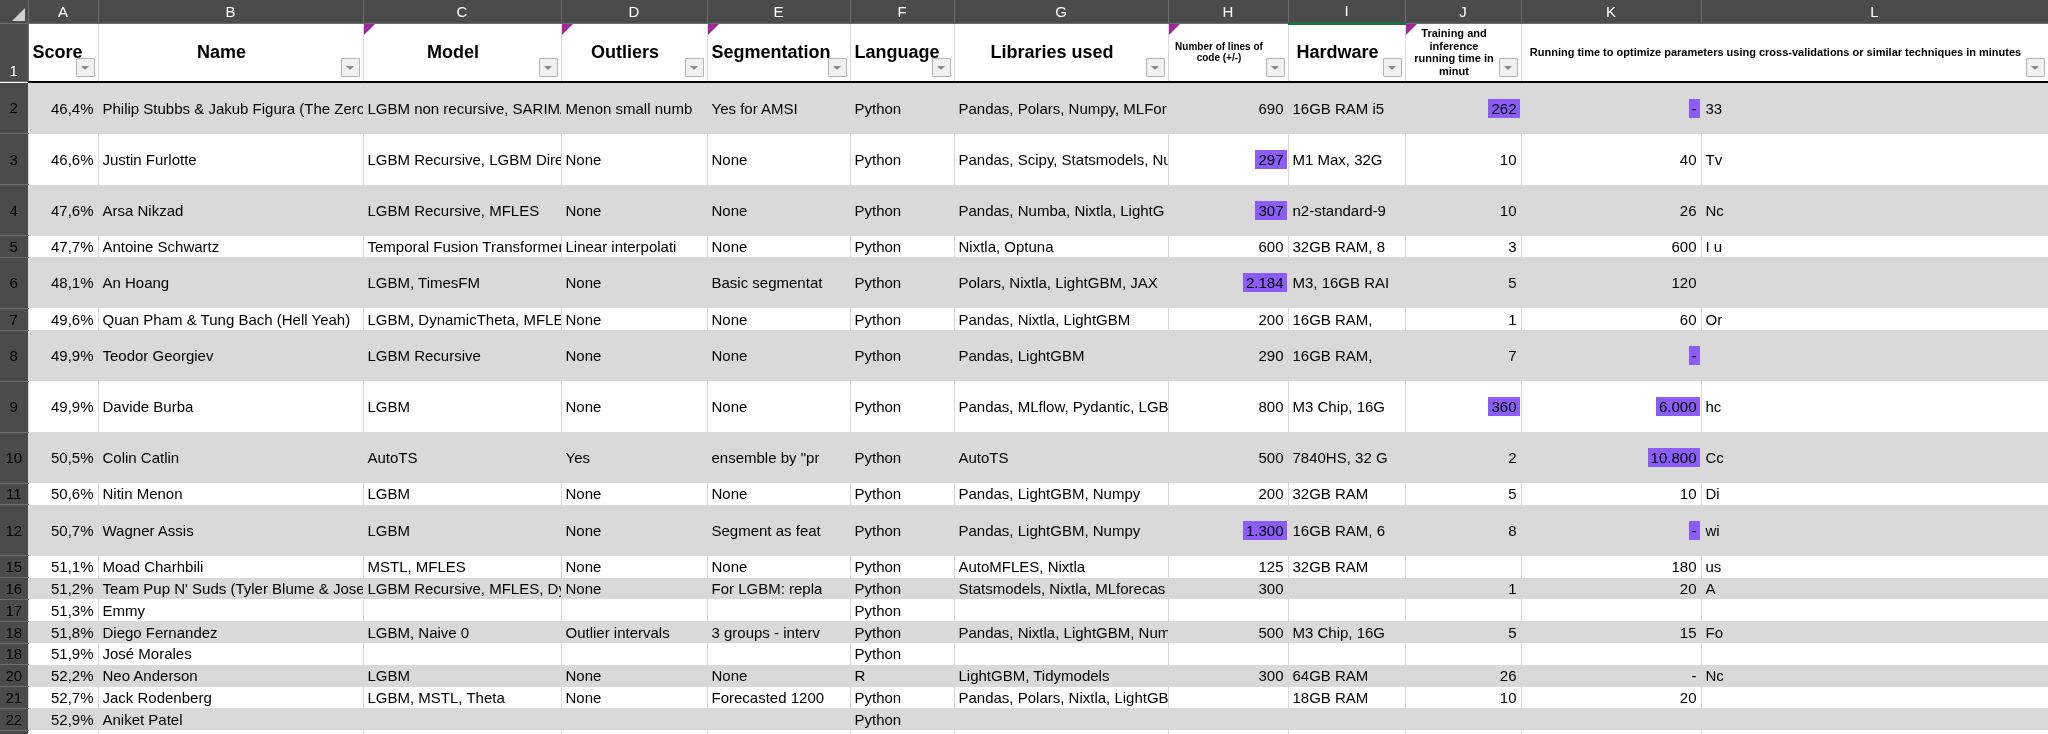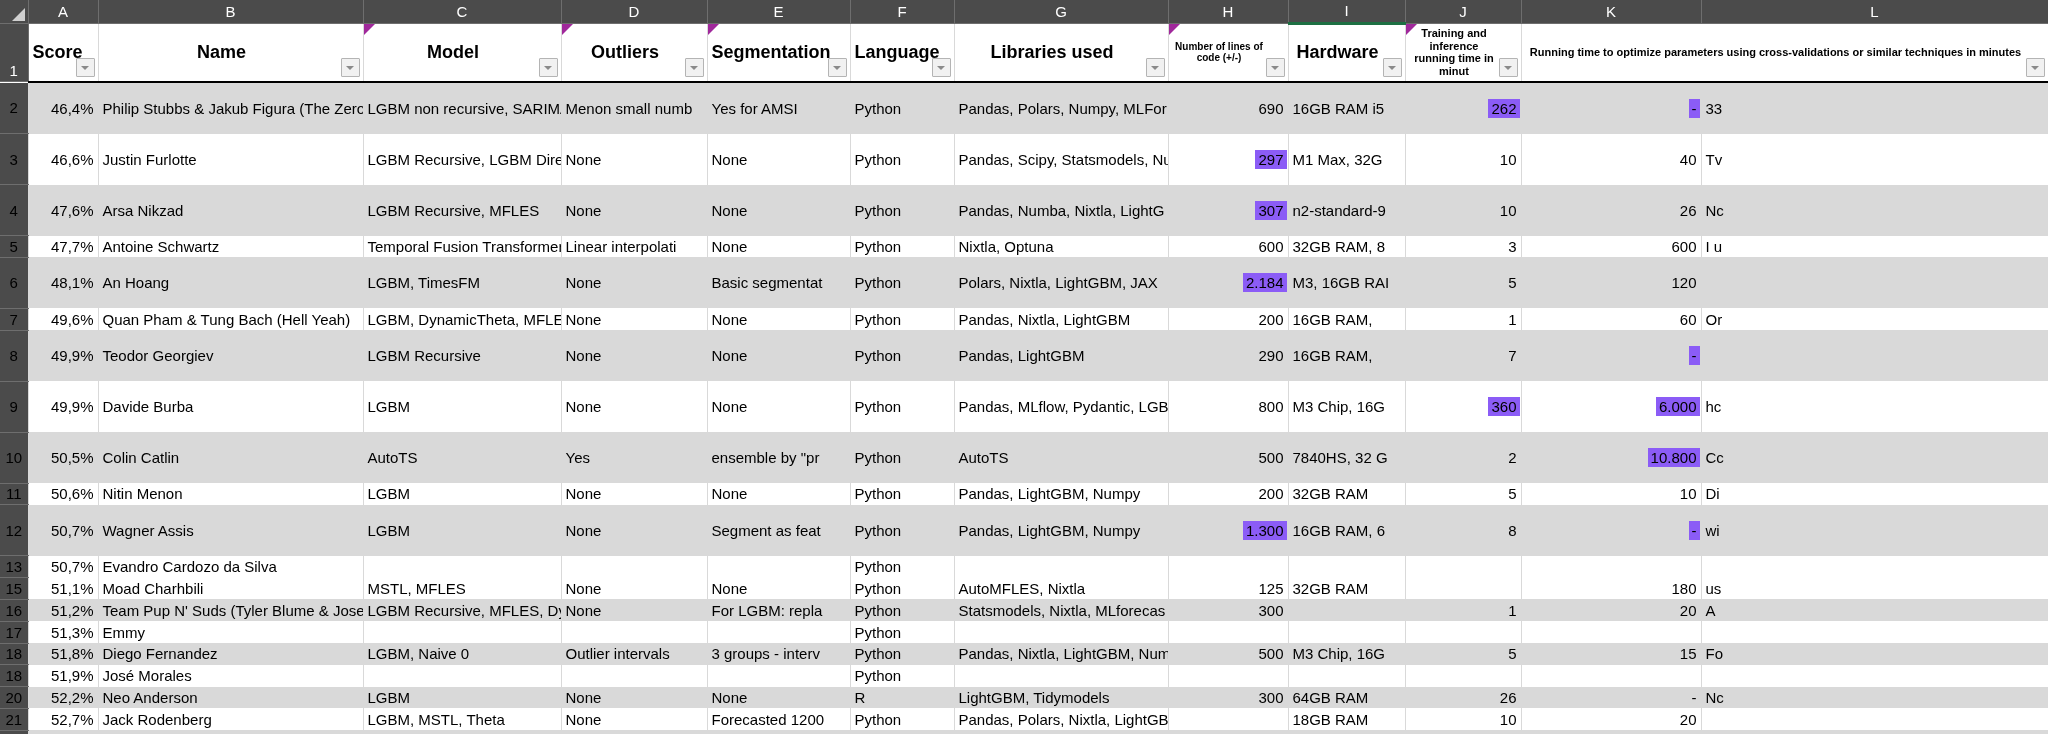--- a/index.html
+++ b/index.html
@@ -439,35 +439,20 @@
           <td class="cell txt">Segment as feat</td>
           <td class="cell txt">Python</td>
           <td class="cell txt">Pandas, LightGBM, Numpy</td>
           <td class="cell num hl"><span class="mark">1.300</span></td>
           <td class="cell txt">16GB RAM, 6</td>
           <td class="cell num">8</td>
           <td class="cell num hl"><span class="mark">-</span></td>
           <td class="cell txt">wi</td>
         </tr>
         <tr class="datarow white">
-          <td class="rownum">13</td>
-          <td class="cell num">50,7%</td>
-          <td class="cell txt">Evandro Cardozo da Silva</td>
-          <td class="cell txt"></td>
-          <td class="cell txt"></td>
-          <td class="cell txt"></td>
-          <td class="cell txt">Python</td>
-          <td class="cell txt"></td>
-          <td class="cell num"></td>
-          <td class="cell txt"></td>
-          <td class="cell num"></td>
-          <td class="cell num"></td>
-          <td class="cell txt"></td>
-        </tr>
-        <tr class="datarow white">
           <td class="rownum">15</td>
           <td class="cell num">51,1%</td>
           <td class="cell txt">Moad Charhbili</td>
           <td class="cell txt">MSTL, MFLES</td>
           <td class="cell txt">None</td>
           <td class="cell txt">None</td>
           <td class="cell txt">Python</td>
           <td class="cell txt">AutoMFLES, Nixtla</td>
           <td class="cell num">125</td>
           <td class="cell txt">32GB RAM</td>

